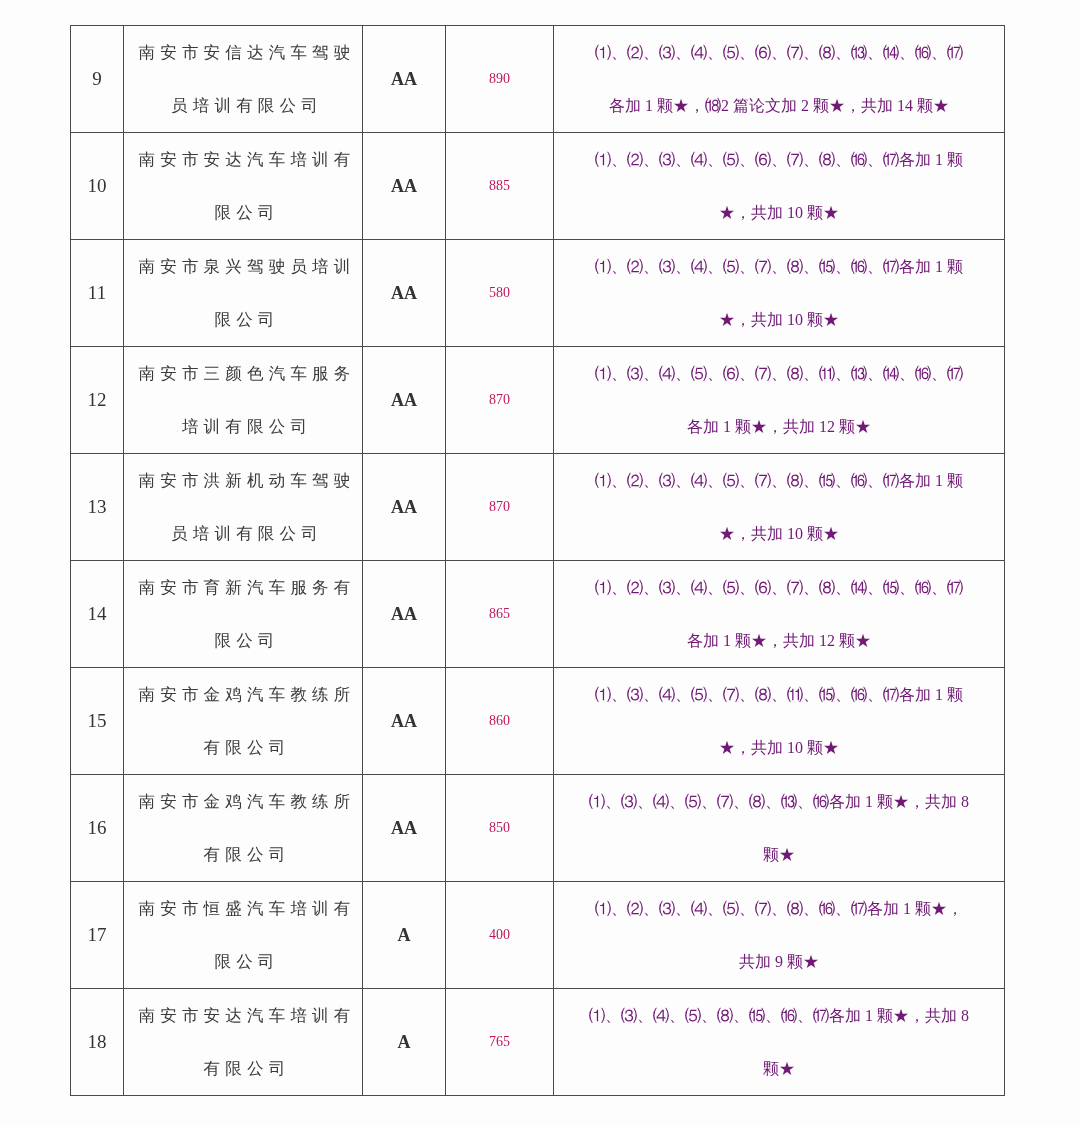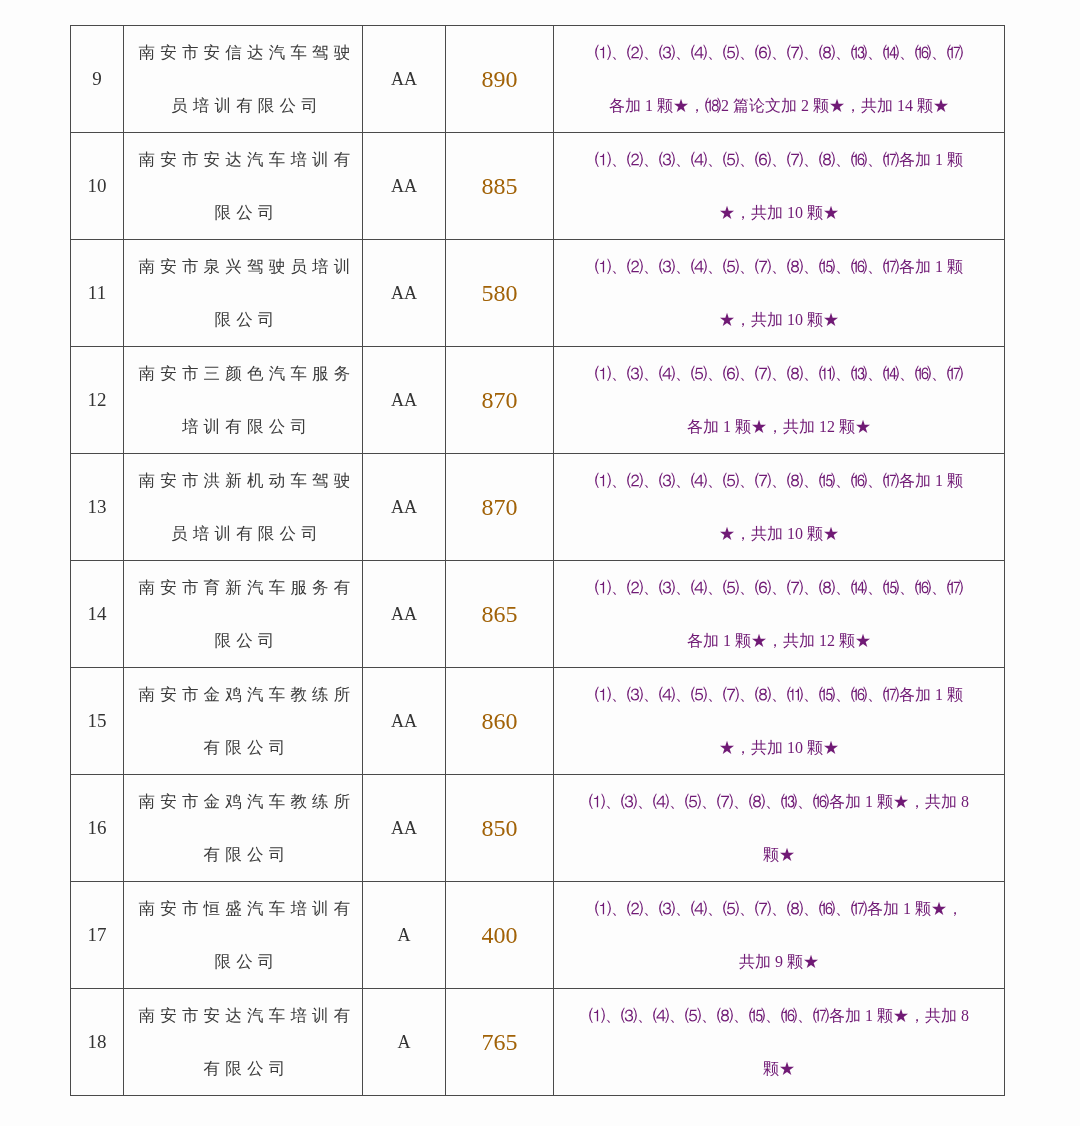--- a/index.html
+++ b/index.html
@@ -52,27 +52,28 @@
       padding-left: 12px !important;
       padding-right: 4px !important;
       color: #3a3a3a;
     }
     td.col-grade {
       width: 82px;
       text-align: center;
       font-family: "Liberation Serif", serif;
       font-size: 18px;
       color: #333;
+      font-weight: bold;
     }
     td.col-score {
       width: 107px;
       text-align: center;
       font-family: "Liberation Serif", serif;
-      font-size: 24px;
-      color: #a16207;
+      font-size: 14px;
+      color: #be185d;
     }
     td.col-desc {
       font-family: "Liberation Serif", serif;
       font-size: 16px;
       line-height: 53px;
       padding-left: 8px !important;
       padding-right: 8px !important;
       color: #701a75;
     }
     .desc-line {

